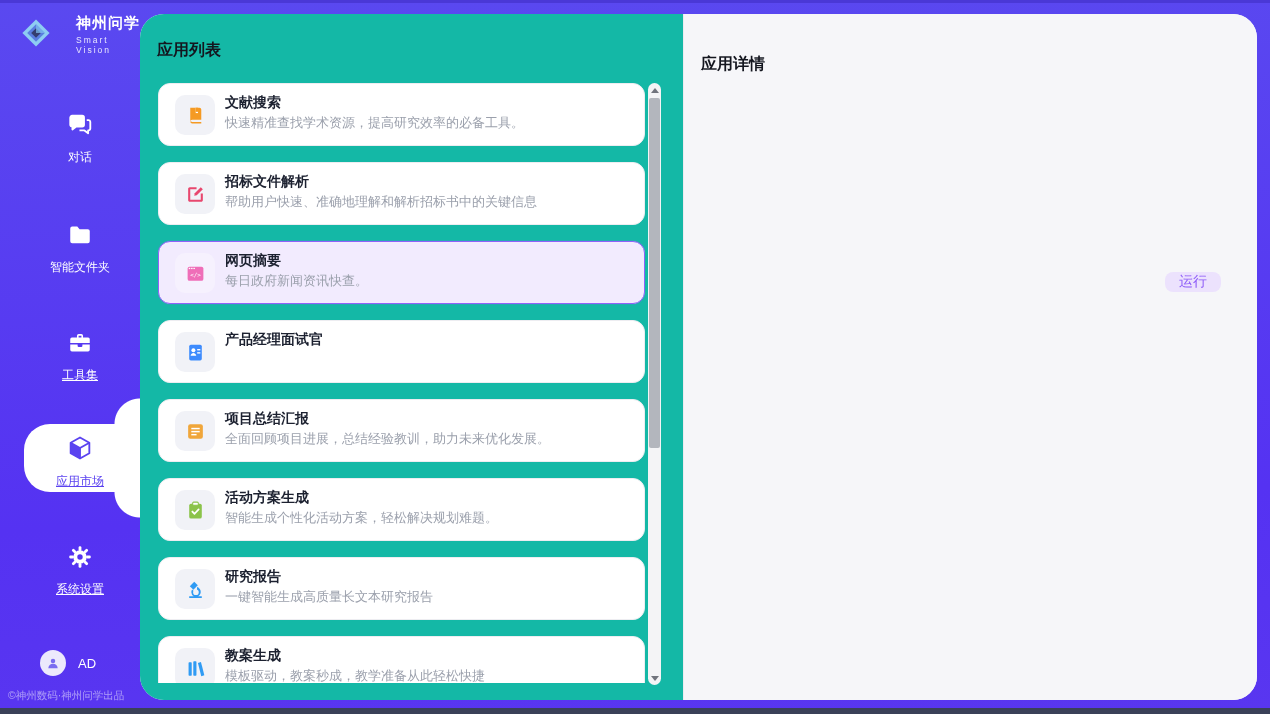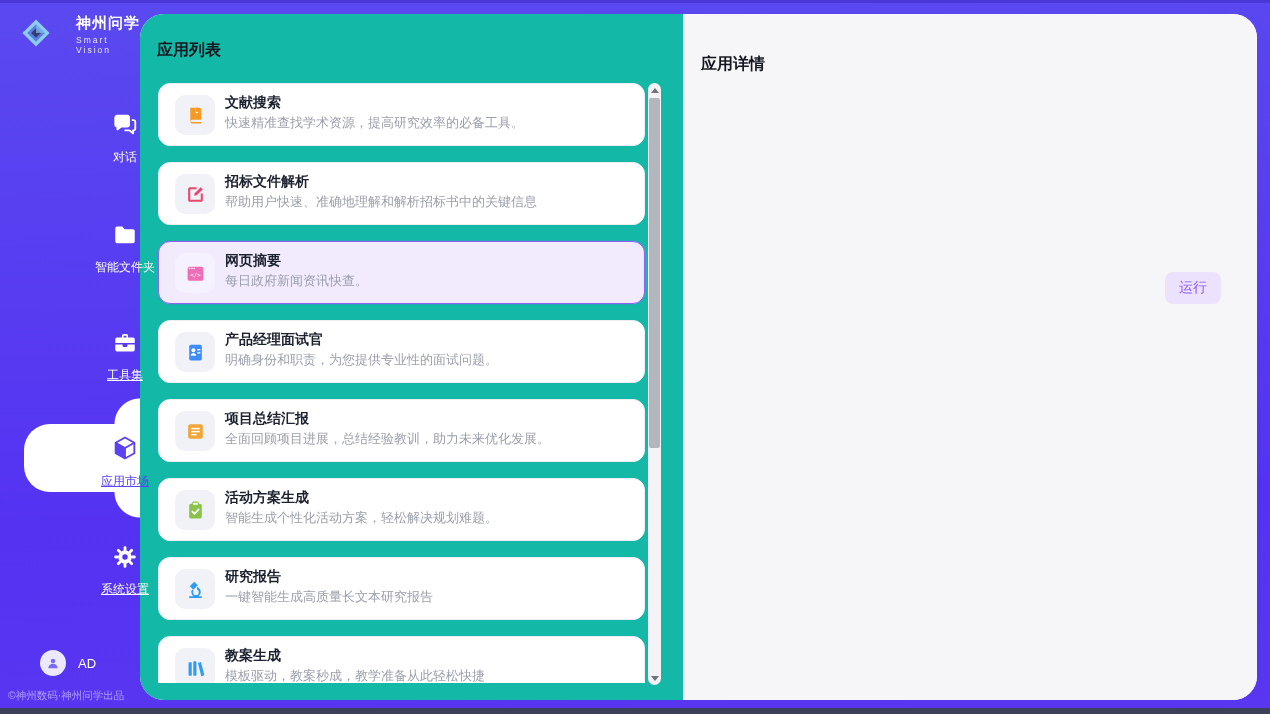--- a/index.html
+++ b/index.html
@@ -10,21 +10,21 @@
     position:relative; color:#1c2130;
   }
   .top-strip { position:absolute; left:0; top:0; width:100%; height:3px; background:#4a38d6; z-index:5; }
   .bottom-strip { position:absolute; left:0; bottom:0; width:100%; height:6px; background:#3a4158; z-index:5; }
 
   
   .sidebar { position:absolute; left:0; top:0; width:140px; height:714px; }
   .logo { position:absolute; left:20px; top:14px; display:flex; align-items:center; gap:24px; }
   .logo-text .cn { color:#fff; font-weight:bold; font-size:15px; letter-spacing:1px; }
   .logo-text .en { color:#e8e6ff; font-size:8.5px; letter-spacing:2px; margin-top:2px; }
-  .nav-item { position:absolute; left:0; width:160px; text-align:center; color:#fff; cursor:pointer; z-index:3;margin-left:45px; }
+  .nav-item { position:absolute; left:0; width:160px; text-align:center; color:#fff; cursor:pointer; z-index:3; }
   .nav-item .nav-label { display:block; font-size:12px; margin-top:7px; }
   .nav-item.u .nav-label { text-decoration:underline; }
   .nav-chat { top:112px; } .nav-folders { top:222px; } .nav-tools { top:330px; }
   .nav-market { top:434px; color:#5b43f0; } .nav-settings { top:544px; }
   .bubble { position:absolute; left:24px; top:424px; width:116px; height:68px; background:#fff; border-radius:26px 0 0 26px; z-index:2; }
   .notch { position:absolute; left:114px; width:26px; height:26px; z-index:2; }
   .notch.top { top:398px; background:radial-gradient(circle at 100% 100%, #fff 25px, rgba(0,0,0,0) 26px); }
   .notch.bottom { top:492px; background:radial-gradient(circle at 100% 0, #fff 25px, rgba(0,0,0,0) 26px); }
   .user-row { position:absolute; left:40px; bottom:38px; display:flex; align-items:center; gap:12px; z-index:3; }
   .avatar { width:26px; height:26px; border-radius:50%; background:#ece9fc; display:flex; align-items:center; justify-content:center; }
@@ -57,21 +57,21 @@
   
   .detail-pane { position:relative; flex:1; height:100%; background:#f6f6f9; border-left:1px solid #ebebf0; }
   .detail-pane .pane-title { position:absolute; left:17px; top:40px; }
   .detail-card { position:absolute; left:19px; top:68px; right:35px; height:164px; background:#fff; border:1px solid #eaeaef; border-radius:14px; padding:13px 16px; }
   .tool-tag { display:inline-flex; align-items:center; gap:7px; height:30px; padding:0 11px; border:1px solid #e4e4ec; border-radius:17px; background:#fff; cursor:default; }
   .tool-tag .tag-label { font-size:13px; color:#2b2f3a; }
   .tag-close { font-size:13px; color:#9aa0ab; cursor:pointer; line-height:1; }
   .query-text { margin-top:26px; font-size:13.5px; color:#565b66; }
   .input-icons { position:absolute; left:17px; bottom:11px; display:flex; align-items:center; gap:17px; color:#9aa0ab; }
   .glyph-icon { font-size:15px; color:#9aa0ab; cursor:pointer; }
-  .run-btn { position:absolute; top:258px; right:36px; padding:7px 14px; background:#ece2fd; color:#8d5bf8; border:none; border-radius:8px; font-size:14px; cursor:pointer; font-family:inherit; }
+  .run-btn { position:absolute; top:258px; right:36px; padding:1px 14px; background:#ece2fd; color:#8d5bf8; border:none; border-radius:8px; font-size:14px; cursor:pointer; font-family:inherit; }
 </style>
 </head>
 <body>
 
 <div class="top-strip"></div>
 <div class="bottom-strip"></div>
 
 <aside class="sidebar">
   <div class="logo">
     <span>
@@ -207,21 +207,20 @@
     <span class="icon-tile" style="color: rgb(61, 139, 253);">
             <svg viewBox="0 0 20 20" fill="currentColor">
               <rect x="4" y="2.5" width="12" height="15" rx="1.6"></rect>
               <circle cx="8" cy="7.8" r="1.9" fill="#fff"></circle>
               <path d="M5.3 13c.4-1.7 1.5-2.6 2.7-2.6s2.3.9 2.7 2.6z" fill="#fff"></path>
               <rect x="11.6" y="6.7" width="3" height="1.3" fill="#fff"></rect>
               <rect x="11.6" y="9.7" width="3" height="1.3" fill="#fff"></rect>
             </svg>
           </span>
     <span class="card-title">产品经理面试官</span>
-    <span class="card-desc">明确身份和职责，为您提供专业性的面试问题。</span>
   </div>
         <div class="app-card">
     <span class="icon-tile" style="color: rgb(240, 166, 58);">
             <svg viewBox="0 0 20 20" fill="currentColor">
               <rect x="3" y="3" width="14" height="14" rx="2"></rect>
               <rect x="6" y="6.5" width="8" height="1.4" fill="#fff"></rect>
               <rect x="6" y="9.4" width="8" height="1.4" fill="#fff"></rect>
               <rect x="6" y="12.3" width="5" height="1.4" fill="#fff"></rect>
             </svg>
           </span>

